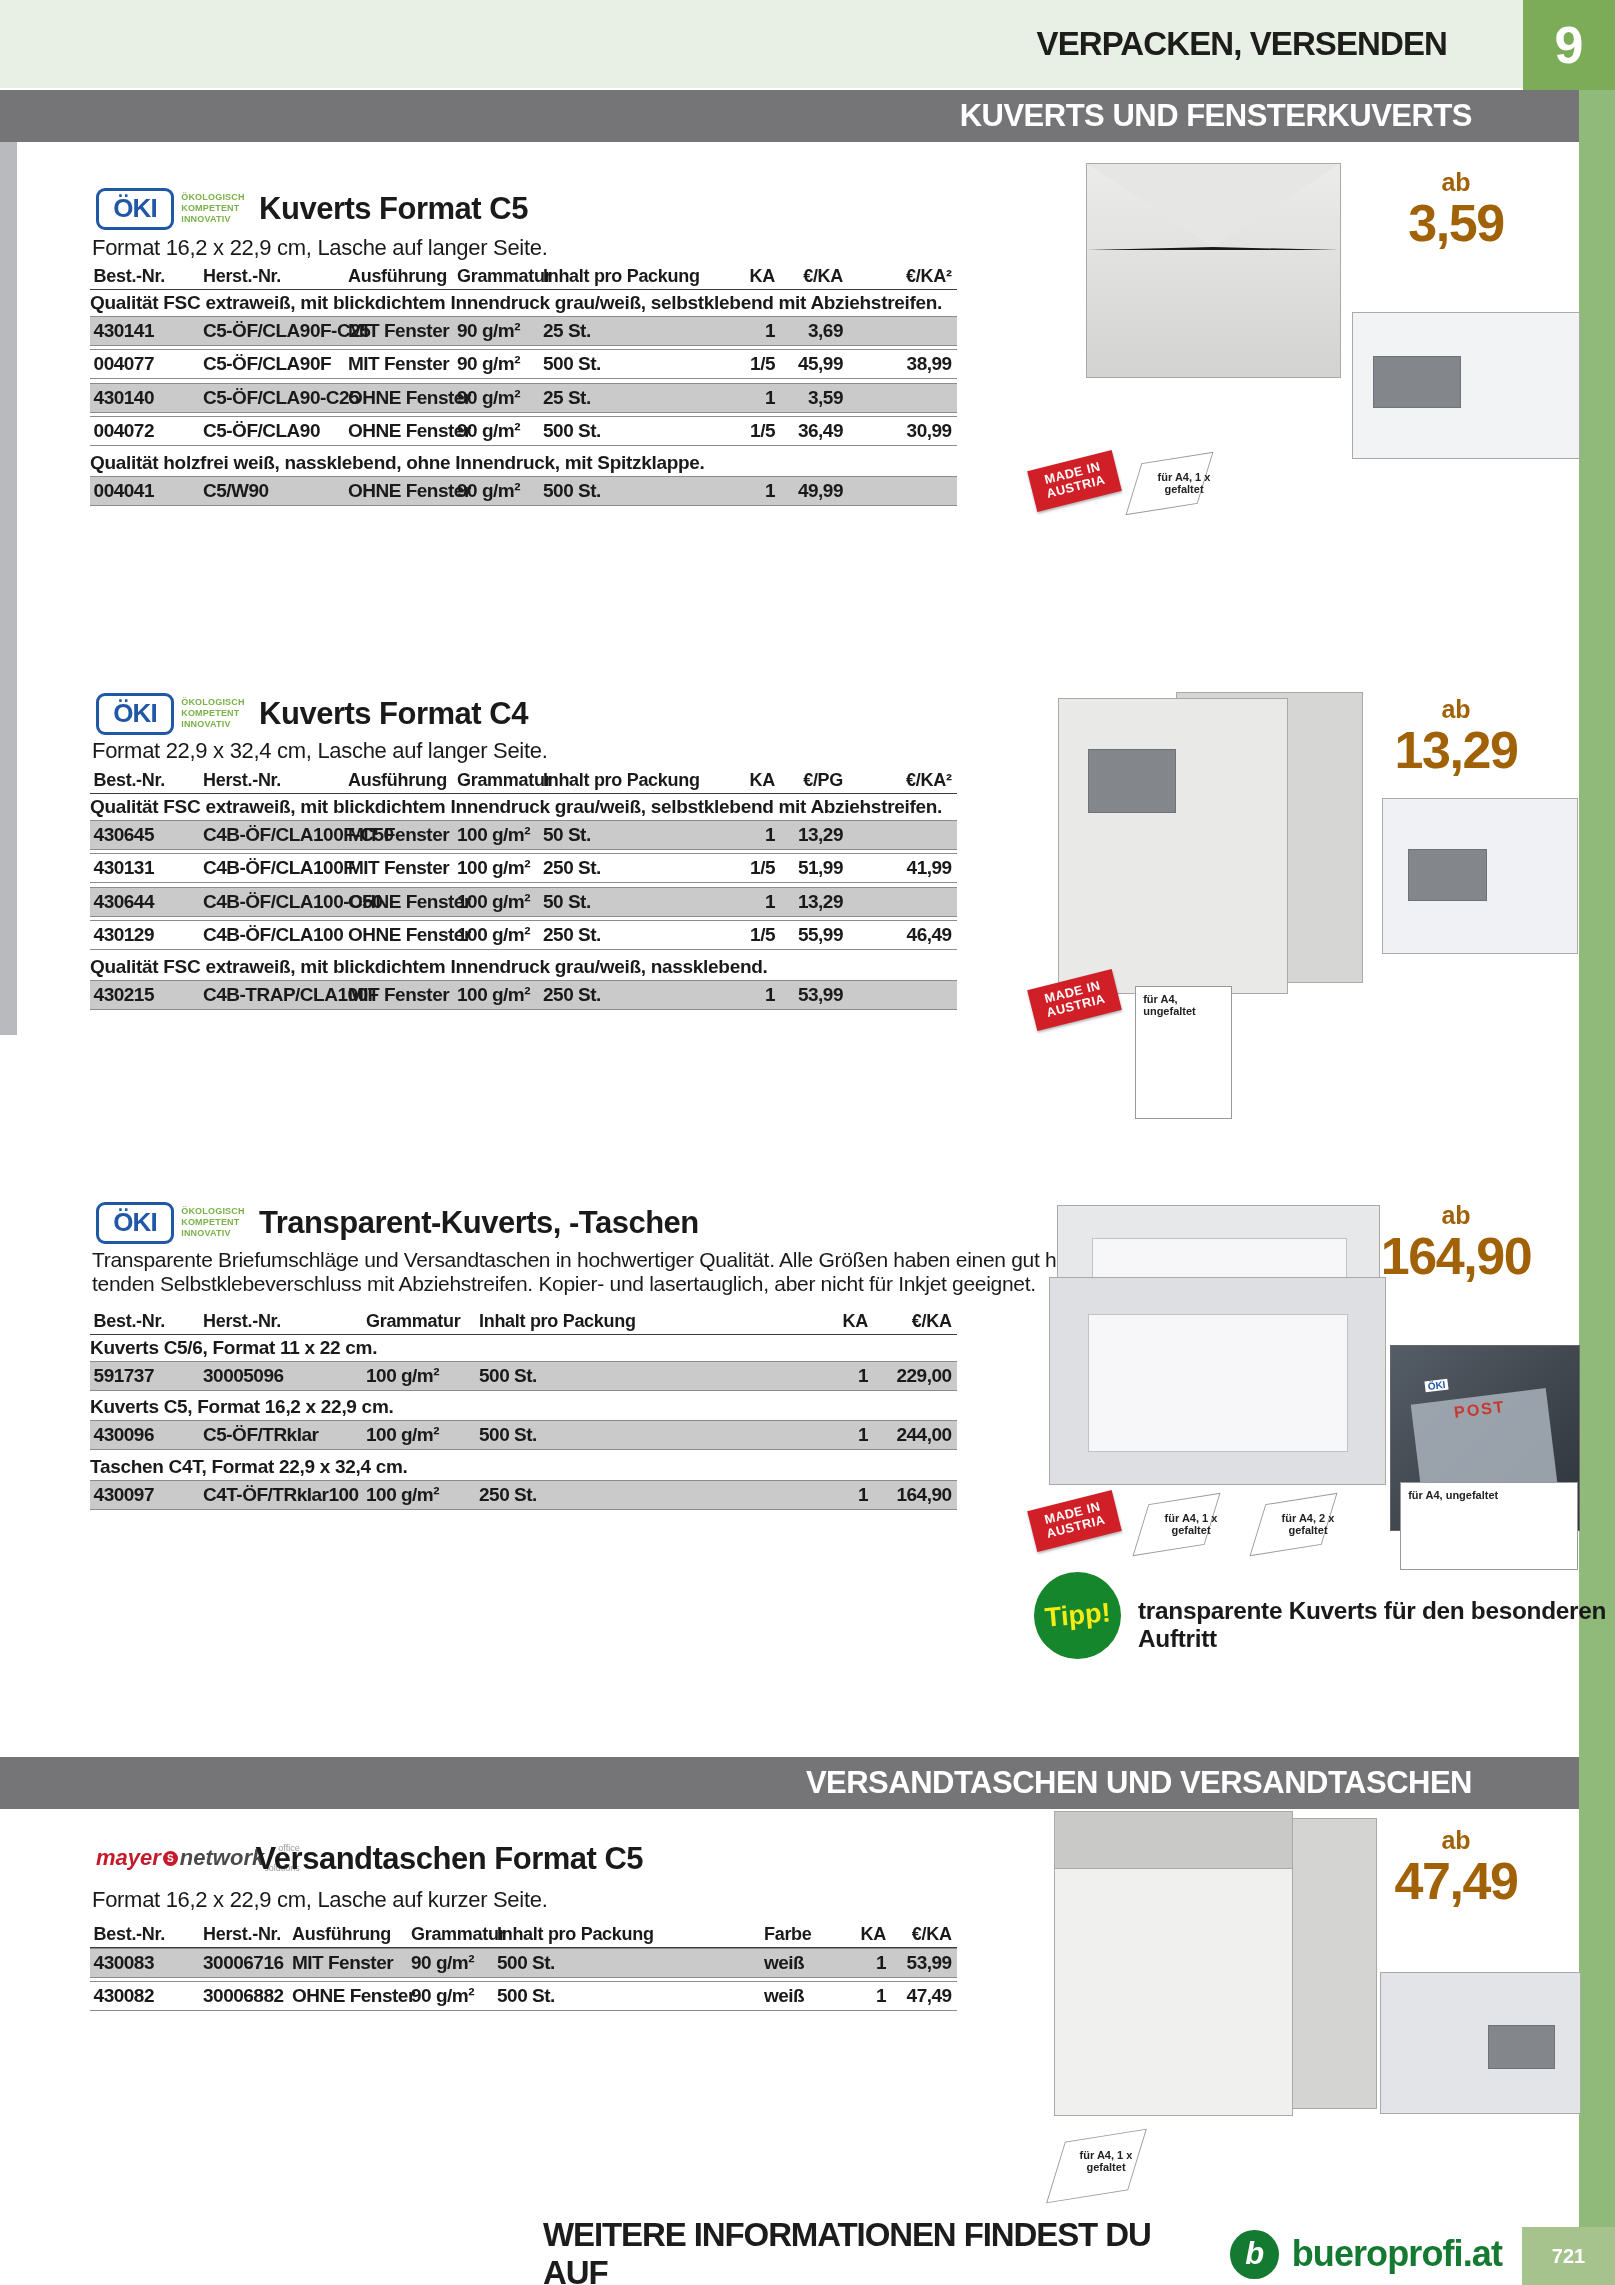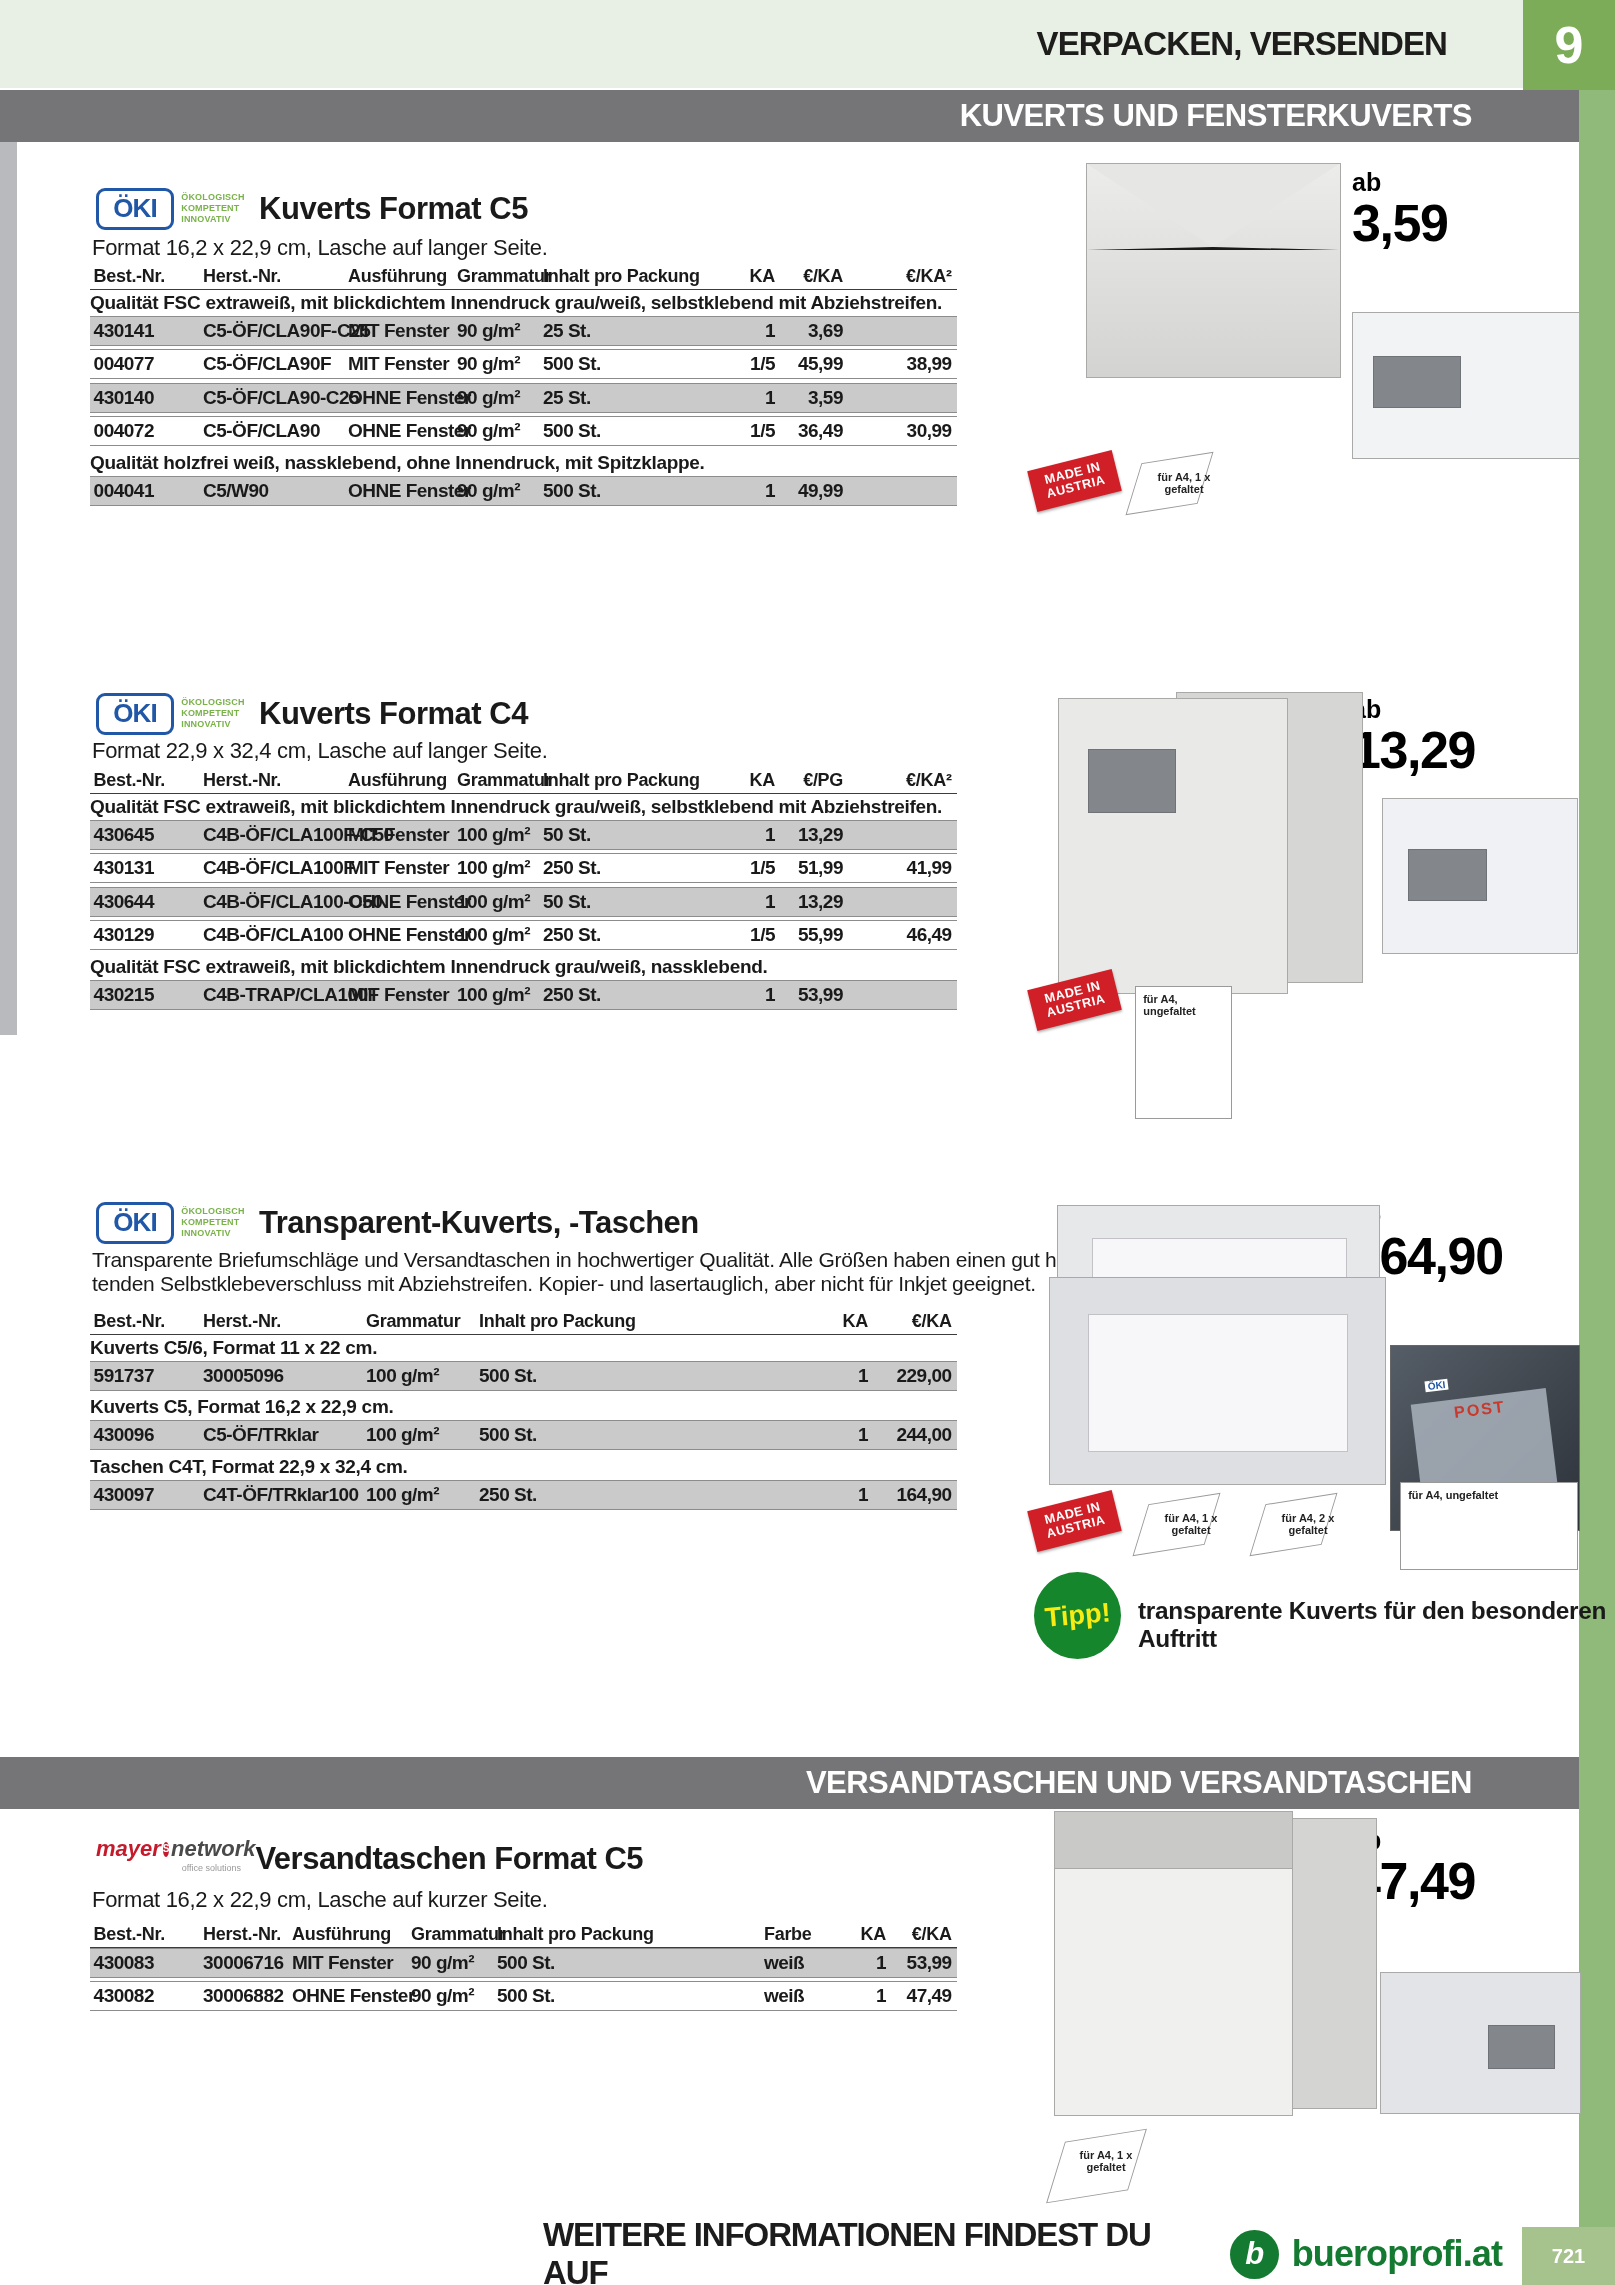--- a/index.html
+++ b/index.html
@@ -24,21 +24,21 @@
   .sechead{display:flex;align-items:center;gap:7.2px}
   .oeki{width:78px;height:42px;border:3.6px solid #2157a7;border-radius:9px;background:#fff;
         display:flex;align-items:center;justify-content:center;box-sizing:border-box}
   .oeki span{font-size:26px;font-weight:bold;color:#2157a7;letter-spacing:-0.9px}
   .tagline{display:flex;flex-direction:column;justify-content:center}
   .tagline span{font-size:9px;font-weight:bold;color:#7ab24a;line-height:11px;letter-spacing:0.2px}
   .sectitle{font-size:31px;font-weight:bold;letter-spacing:-0.5px;margin-left:7.2px}
   .subtitle{font-size:22px;letter-spacing:-0.3px}
   .desc div{font-size:21px;line-height:24.4px;letter-spacing:-0.3px}
 
-  .mayer{display:flex;flex-direction:column;line-height:20px;width:145px}
+  .mayer{display:flex;flex-direction:row;line-height:20px;width:145px}
   .mayer .l1{display:flex;align-items:center;gap:1.8px}
   .mayer .m1{color:#c51a2b;font-size:22px;font-weight:bold;font-style:italic}
   .mayer .mdot{width:15.4px;height:15.4px;border-radius:50%;background:#c51a2b;color:#fff;
                font-size:10px;font-weight:bold;display:flex;align-items:center;justify-content:center}
   .mayer .m2{color:#4a4a4a;font-size:22px;font-weight:bold;font-style:italic}
   .mayer .m3{font-size:9px;color:#999;text-align:right;margin-top:-1.8px}
 
   
   .table{position:absolute;width:867px}
   .row{display:grid;align-items:center}
@@ -51,21 +51,21 @@
   .thead{height:23.5px;border-bottom:1.8px solid #3c3c3c;font-size:18px;font-weight:bold;letter-spacing:-0.3px}
   .grouprow{height:26px;display:flex;align-items:center;font-size:19px;font-weight:bold;letter-spacing:-0.3px}
   .drow{height:28px;margin-bottom:3.6px;font-size:19px;font-weight:bold;letter-spacing:-0.5px;
         border-top:0.9px solid #8c8c8c;border-bottom:0.9px solid #8c8c8c}
   .drow.sh{background:#cacaca}
   .c{white-space:nowrap;overflow:visible}
   .row .c:first-child{padding-left:3.6px}
   .row .c:last-child{padding-right:5.4px}
 
   
-  .price{position:absolute;width:208px;text-align:left;font-weight:bold;color:#000000}
+  .price{position:absolute;width:208px;text-align:center;font-weight:bold;color:#a16207}
   .price .ab{font-size:25px;line-height:29px}
   .price .val{font-size:52px;line-height:52px;letter-spacing:-1.4px}
 
   
   .env{position:absolute;border:0.9px solid #a9aaa8;background:linear-gradient(180deg,#ececea,#d3d4d2)}
   .flapTri{position:absolute;left:0;top:0;width:0;height:0;border-style:solid}
   .win{position:absolute;background:#83868a;border:0.9px solid #6f7276}
   .sheetpane{position:absolute;background:#f7f7f9;border:0.9px solid #c2c2c6}
   .photo{position:absolute;background:linear-gradient(135deg,#555d66,#2e333a);border:0.9px solid #666}
   .photo .pane{position:absolute;left:25px;top:50px;width:136px;height:95px;background:#a9b2bc;

